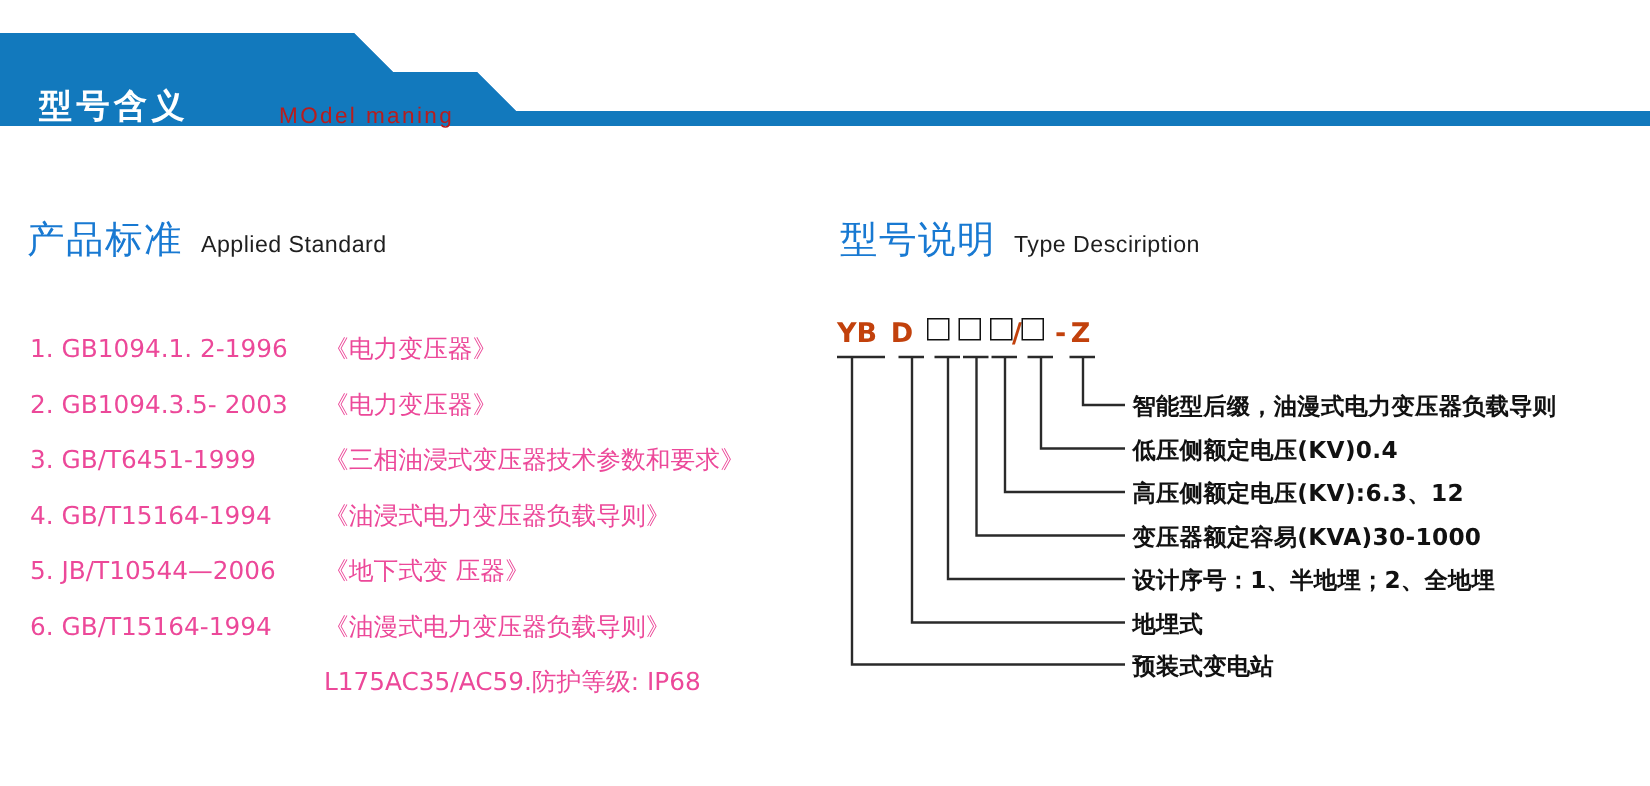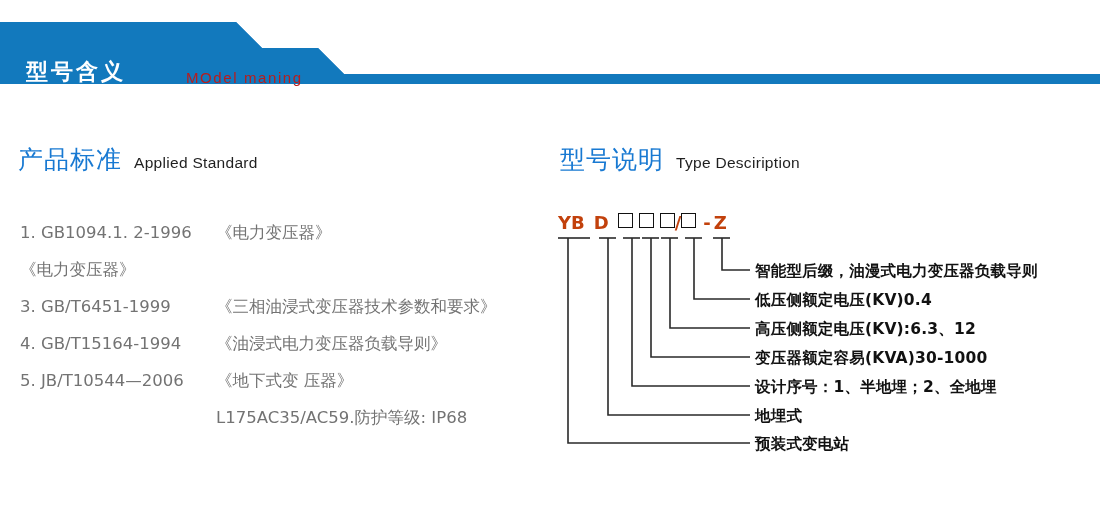--- a/index.html
+++ b/index.html
@@ -47,21 +47,21 @@
 
   
   #std-list{
     position:absolute;left:20px;top:214px;width:540px;
   }
   .std-row{
     display:flex;
     font-size:16.5px;
     line-height:37px;
     white-space:nowrap;
-    color:#737373;
+    color:#ec4899;
     font-family:"DejaVu Sans","Liberation Sans",sans-serif;
     align-items:center;
   }
   .std-code{display:inline-block;width:196px;flex:0 0 196px;}
   .std-name{display:inline-block;}
 
   
   #type-diagram{position:absolute;left:550px;top:212px;width:545px;height:250px;}
   #code-line{
     position:absolute;left:8px;top:0;
@@ -97,33 +97,38 @@
 <div class="sec-head" id="head-standard">
   <span class="sec-cn">产品标准</span><span class="sec-en">Applied Standard</span>
 </div>
 
 <div id="std-list">
   <div class="std-row">
     <span class="std-code">1. GB1094.1. 2-1996</span>
     <span class="std-name">《电力变压器》</span>
   </div>
   <div class="std-row">
+    <span class="std-code">2. GB1094.3.5- 2003</span>
     <span class="std-name">《电力变压器》</span>
   </div>
   <div class="std-row">
     <span class="std-code">3. GB/T6451-1999</span>
     <span class="std-name">《三相油浸式变压器技术参数和要求》</span>
   </div>
   <div class="std-row">
     <span class="std-code">4. GB/T15164-1994</span>
     <span class="std-name">《油浸式电力变压器负载导则》</span>
   </div>
   <div class="std-row">
     <span class="std-code">5. JB/T10544—2006</span>
     <span class="std-name">《地下式变 压器》</span>
+  </div>
+  <div class="std-row">
+    <span class="std-code">6. GB/T15164-1994</span>
+    <span class="std-name">《油漫式电力变压器负载导则》</span>
   </div>
   <div class="std-row">
     <span class="std-code"></span>
     <span class="std-name">L175AC35/AC59.防护等级: IP68</span>
   </div>
 </div>
 
 <div class="sec-head" id="head-type">
   <span class="sec-cn">型号说明</span><span class="sec-en">Type Desciription</span>
 </div>

